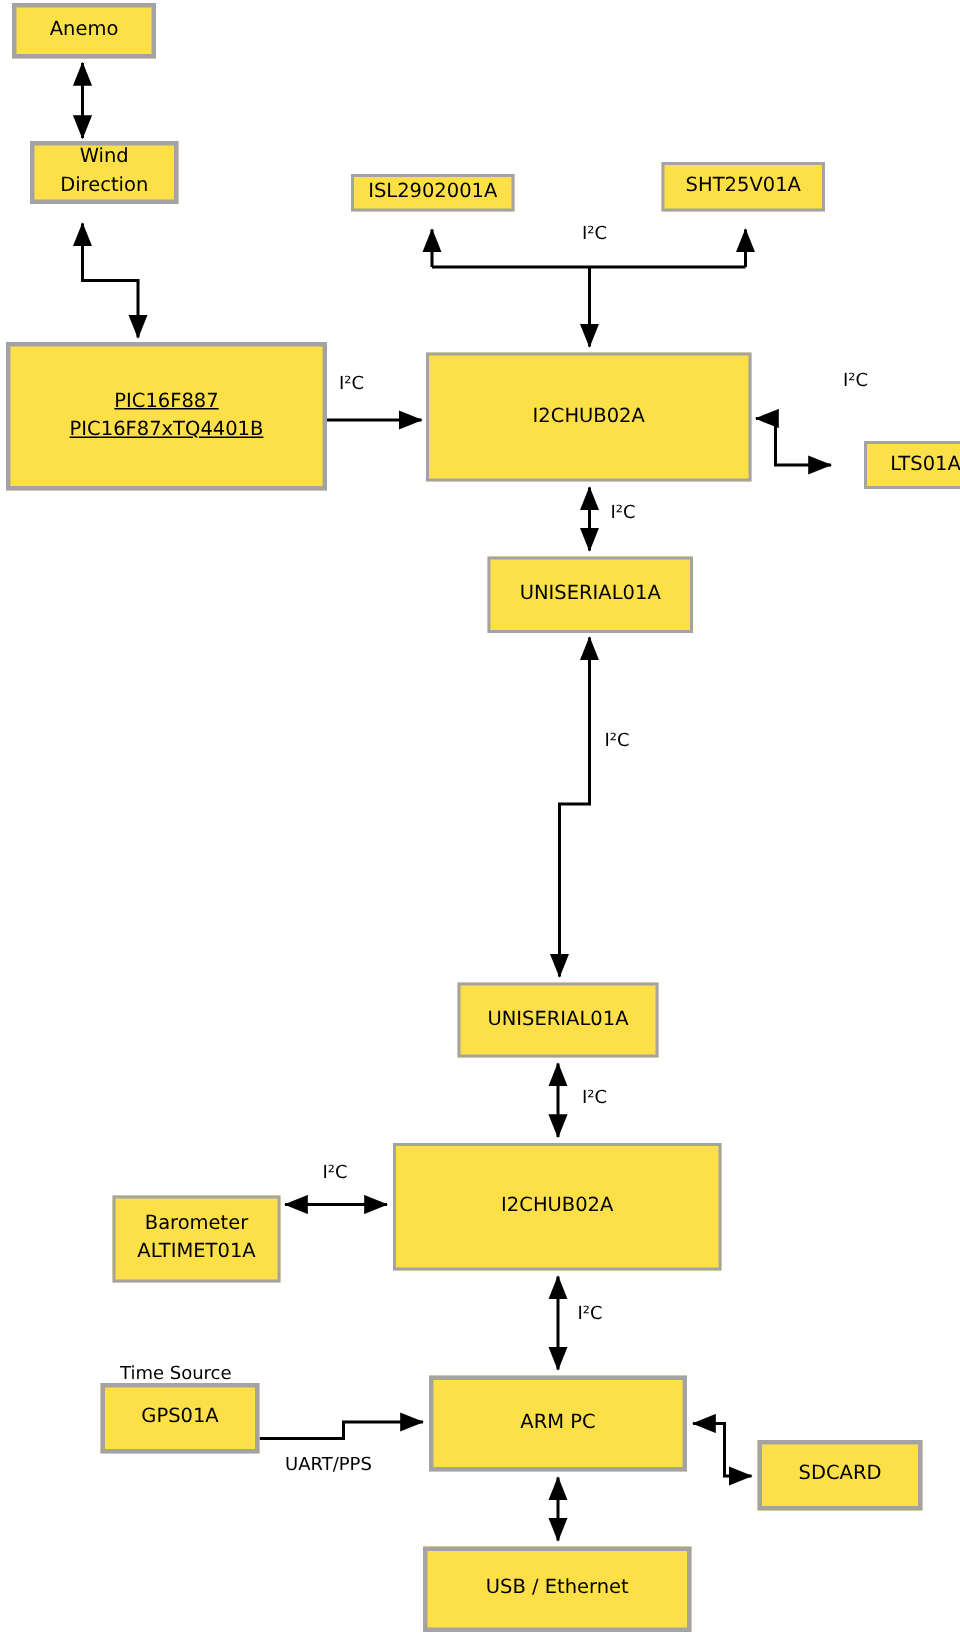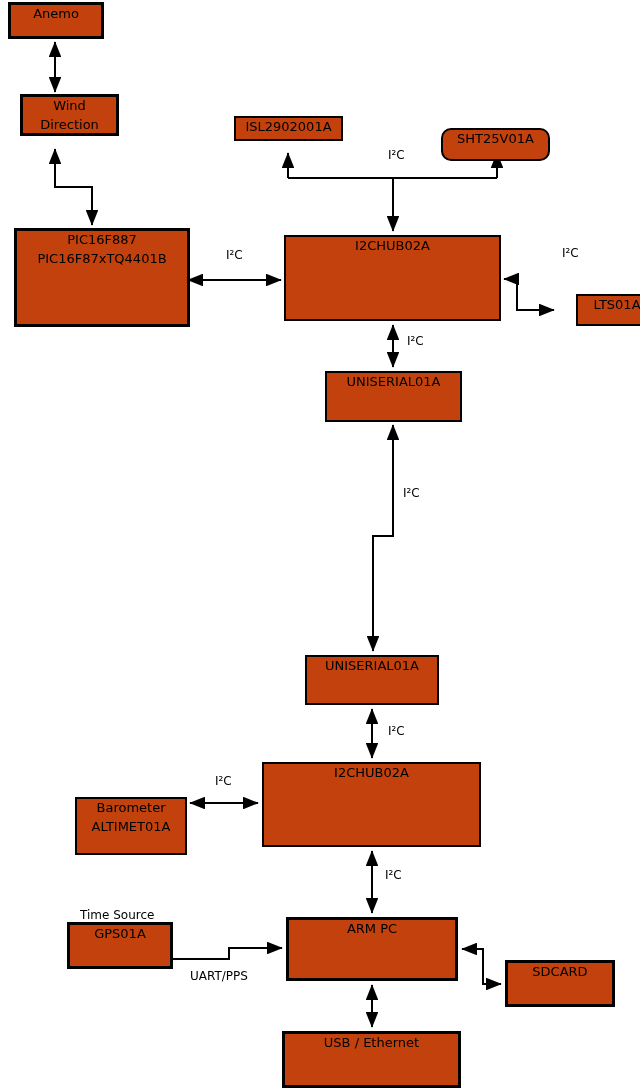--- a/index.html
+++ b/index.html
@@ -19,44 +19,44 @@
   .edges {
     position: absolute;
     left: 0;
     top: 0;
     width: 640px;
     height: 1089px;
   }
   .node {
     position: absolute;
     box-sizing: border-box;
-    background: #c2410c;
-    border: 2px solid #000000;
+    background: #fde047;
+    border: 2px solid #a3a3a3;
     display: flex;
     flex-direction: column;
     align-items: center;
-    justify-content: flex-start;
+    justify-content: center;
     text-align: center;
     font-size: 13px;
     line-height: 1.45;
     white-space: nowrap;
   }
   .node.thick { border-width: 3px; }
   .edge-label {
     position: absolute;
     font-size: 12px;
     line-height: 1;
     white-space: nowrap;
   }
   
   .n-anemo        { left: 8px;   top: 2px;    width: 96px;  height: 37px; }
   .n-wind         { left: 20px;   top: 94px;   width: 99px;  height: 42px; }
-  .n-pic          { left: 14px;   top: 228px;  width: 176px; height: 99px; }
+  .n-pic          { left: 4px;   top: 228px;  width: 214px; height: 99px; text-decoration: underline; }
   .n-isl          { left: 234px; top: 116px;  width: 109px; height: 25px; }
-  .n-sht          { left: 441px; top: 128px;  width: 109px; height: 33px; border-radius: 10px; }
+  .n-sht          { left: 441px; top: 108px;  width: 109px; height: 33px; }
   .n-hub1         { left: 284px; top: 235px;  width: 217px; height: 86px; }
   .n-lts          { left: 557px; top: 294px;  width: 82px;  height: 32px; margin-left: 19px; }
   .n-uni1         { left: 325px; top: 371px;  width: 137px; height: 51px; }
   .n-uni2         { left: 305px; top: 655px;  width: 134px; height: 50px; }
   .n-baro         { left: 75px;  top: 797px;  width: 112px; height: 58px; }
   .n-hub2         { left: 262px; top: 762px;  width: 219px; height: 85px; }
   .n-gps          { left: 67px;  top: 922px;  width: 106px; height: 47px; }
   .n-armpc        { left: 286px; top: 917px;  width: 172px; height: 64px; }
   .n-sdcard       { left: 505px; top: 960px;  width: 110px; height: 47px; }
   .n-usb          { left: 282px; top: 1031px; width: 179px; height: 57px; }

